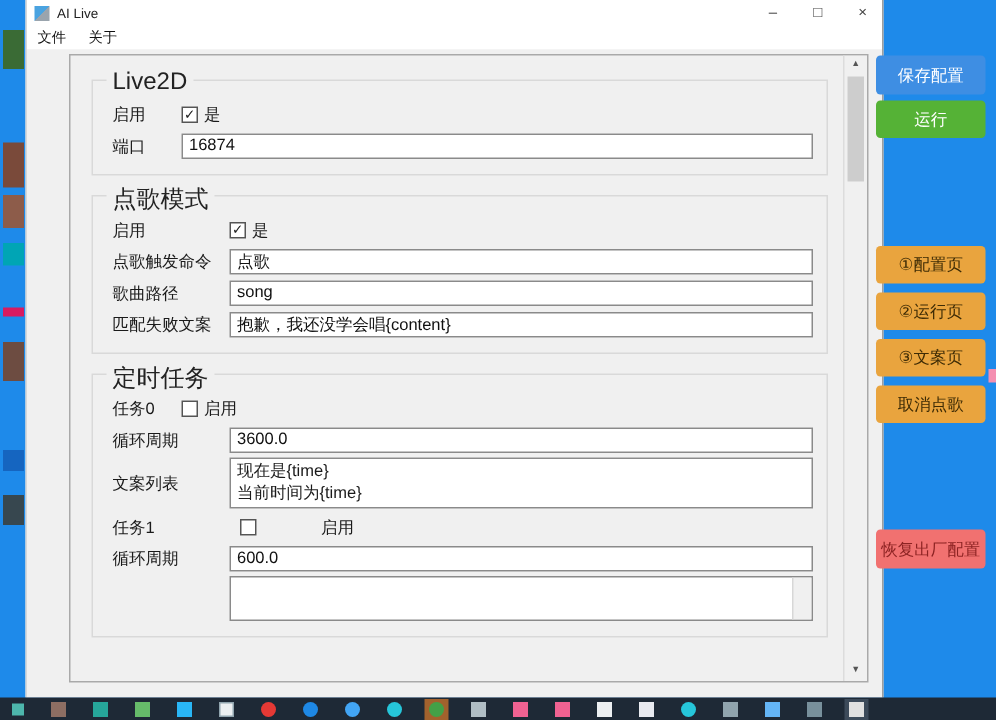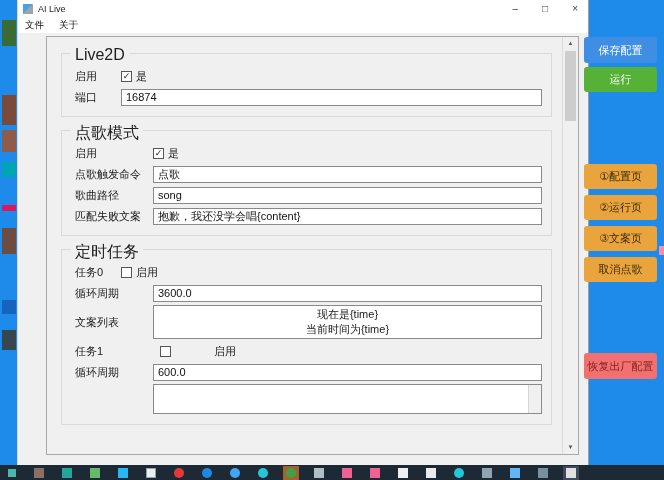--- a/index.html
+++ b/index.html
@@ -37,21 +37,21 @@
   .lbl { font-size:11px; color:#1a1a1a; flex:0 0 auto; }
   .w1 { width:46px; }   
   .w2 { width:78px; }   
   .chk { width:11px; height:11px; border:1px solid #555; background:#fff; display:inline-flex; align-items:center; justify-content:center; margin-right:4px; }
   .chk span { font-size:9px; line-height:9px; color:#222; }
   .chk-text { font-size:11px; }
   input.field { flex:1; height:17px; border:1px solid #8a8a8a; background:#fff; font-size:11px; padding:0 4px; font-family:inherit; color:#111; }
   .select { flex:1; height:17px; border:1px solid #8a8a8a; background:#e4e4e4; font-size:11px; padding:0 4px; display:flex; align-items:center; position:relative; }
   .select .chev { position:absolute; right:3px; top:1px; font-size:8px; color:#444; }
   .ta { flex:1; border:1px solid #8a8a8a; background:#fff; font-size:11px; padding:1px 4px; white-space:pre-line; line-height:15px; position:relative; overflow:hidden; }
-  .ta1 { height:34px;text-align:center; }
+  .ta1 { height:34px; }
   .ta2 { height:30px; padding-right:16px; }
   .ta-sb { position:absolute; top:0; right:0; width:13px; height:100%; background:#f0f0f0; border-left:1px solid #d7d7d7; }
 
   
   .sidebar { position:absolute; left:566px; top:0; width:73px; height:100%; }
   .btn { position:absolute; left:0; width:73px; height:26px; border-radius:3px; font-size:11px; display:flex; align-items:center; justify-content:center; cursor:pointer; }
   .btn-save  { top:4px;   background:#3e8ee3; color:#fff; }
   .btn-run   { top:34px;  height:25px; background:#55b236; color:#fff; }
   .btn-page  { height:25px; background:#e9a43e; color:#3d2b05; }
   .btn-p1 { top:131px; } .btn-p2 { top:162px; } .btn-p3 { top:193px; } .btn-p4 { top:224px; }

